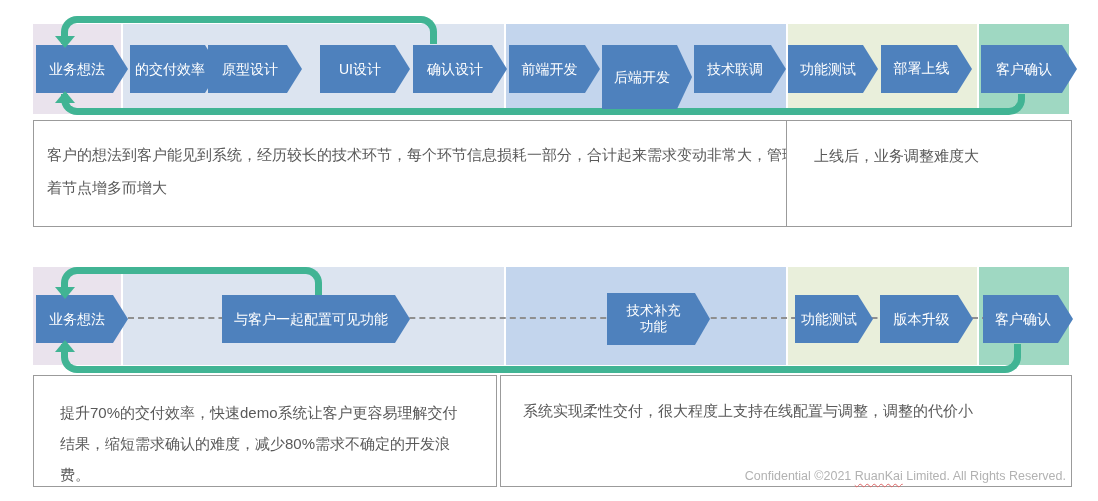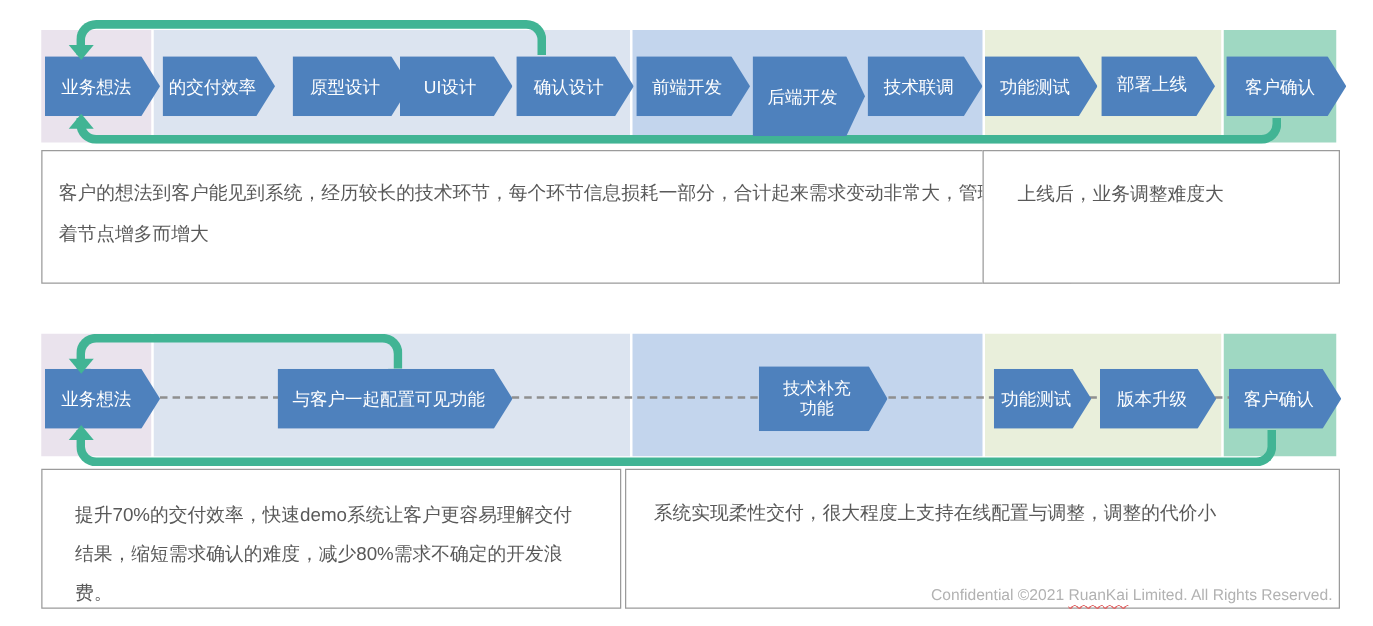--- a/index.html
+++ b/index.html
@@ -54,21 +54,21 @@
 
   <div class="loop top" style="left:61px;top:16px;width:376px;height:28px;"></div>
   <div class="ah down" style="left:55px;top:36px;"></div>
 
   <div class="loop bottom" style="left:61px;top:94px;width:964px;height:21px;"></div>
   <div class="ah up" style="left:55px;top:91px;"></div>
 
   <div id="flow1-steps">
       <div class="step" style="left: 36px; top: 45px; width: 92px; height: 48px;">业务想法</div>
       <div class="step" style="left: 130px; top: 45px; width: 90px; height: 48px;">的交付效率</div>
-      <div class="step" style="left: 234px; top: 45px; width: 94px; height: 48px;">原型设计</div>
+      <div class="step" style="left: 208px; top: 45px; width: 94px; height: 48px;">原型设计</div>
       <div class="step" style="left: 320px; top: 45px; width: 90px; height: 48px;">UI设计</div>
       <div class="step" style="left: 413px; top: 45px; width: 94px; height: 48px;">确认设计</div>
       <div class="step" style="left: 509px; top: 45px; width: 91px; height: 48px;">前端开发</div>
       <div class="step" style="left: 602px; top: 45px; width: 90px; height: 64px;">后端开发</div>
       <div class="step" style="left: 694px; top: 45px; width: 92px; height: 48px;">技术联调</div>
       <div class="step" style="left: 788px; top: 45px; width: 90px; height: 48px;">功能测试</div>
       <div class="step" style="left: 881px; top: 45px; width: 91px; height: 48px; font-family: Liberation Mono, monospace;">部署上线</div>
       <div class="step" style="left: 981px; top: 45px; width: 96px; height: 48px;">客户确认</div>
     </div>
 

